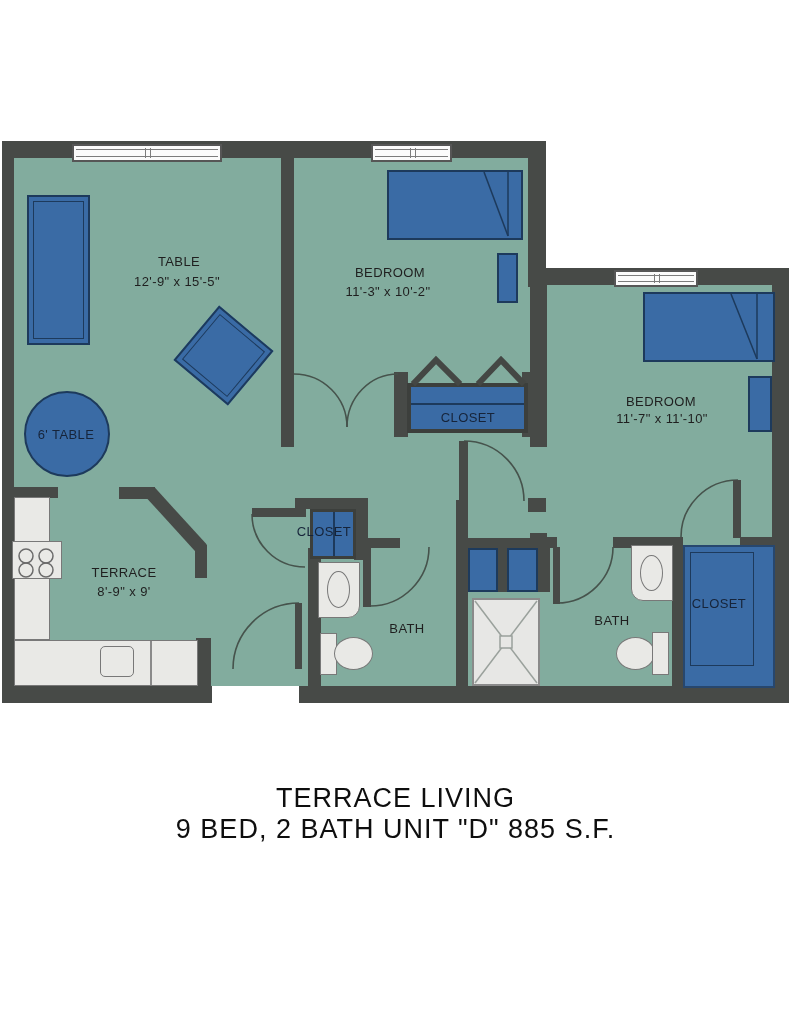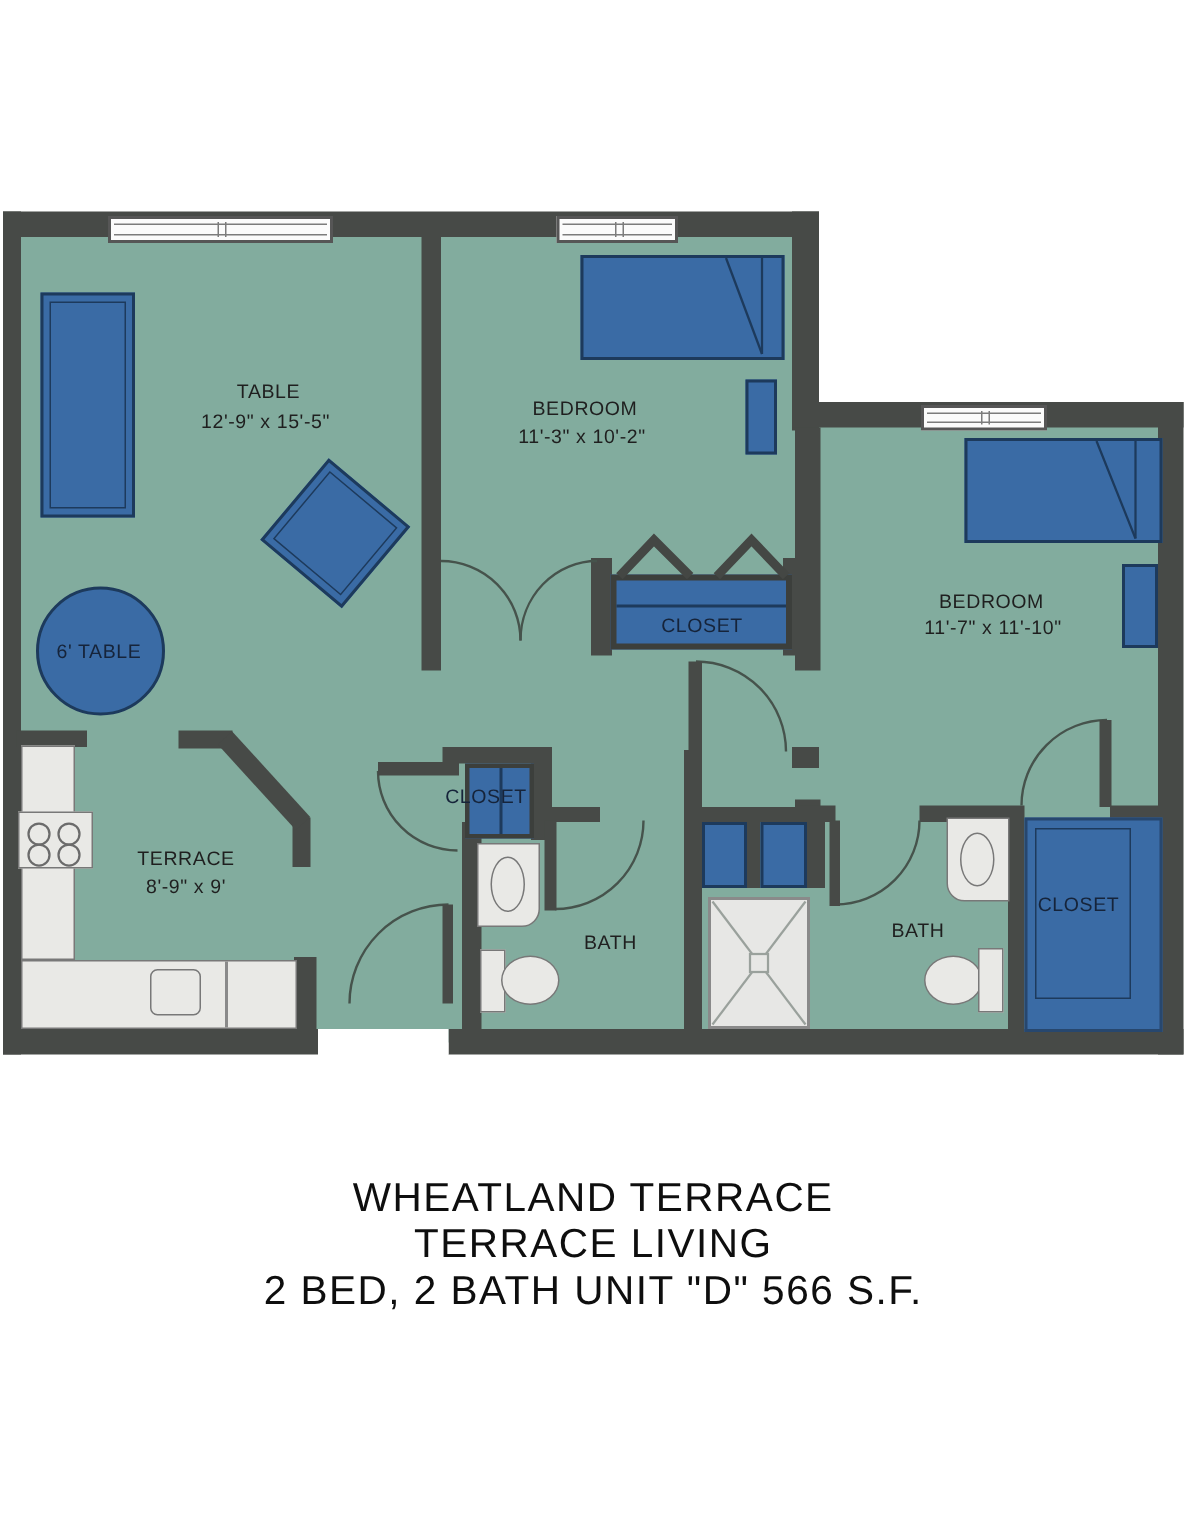--- a/index.html
+++ b/index.html
@@ -170,18 +170,17 @@
   <div class="lbl" style="left:124px;top:572px;">TERRACE</div>
   <div class="lbl" style="left:124px;top:591px;">8'-9" x 9'</div>
   <div class="lbl" style="left:407px;top:628px;">BATH</div>
   <div class="lbl" style="left:612px;top:620px;">BATH</div>
   <div class="lbl navy" style="left:324px;top:531px;">CLOSET</div>
   <div class="lbl navy" style="left:468px;top:417px;">CLOSET</div>
   <div class="lbl navy" style="left:719px;top:603px;">CLOSET</div>
   <div class="lbl navy" style="left:66px;top:434px;">6' TABLE</div>
 
   <div class="titleblock">
-    <div>WHEATLAND TERRACE</div>
     <div>TERRACE LIVING</div>
-    <div>2 BED, 2 BATH UNIT "D" 566 S.F.</div>
+    <div>9 BED, 2 BATH UNIT "D" 885 S.F.</div>
   </div>
 
 </div>
 
 </body></html>

